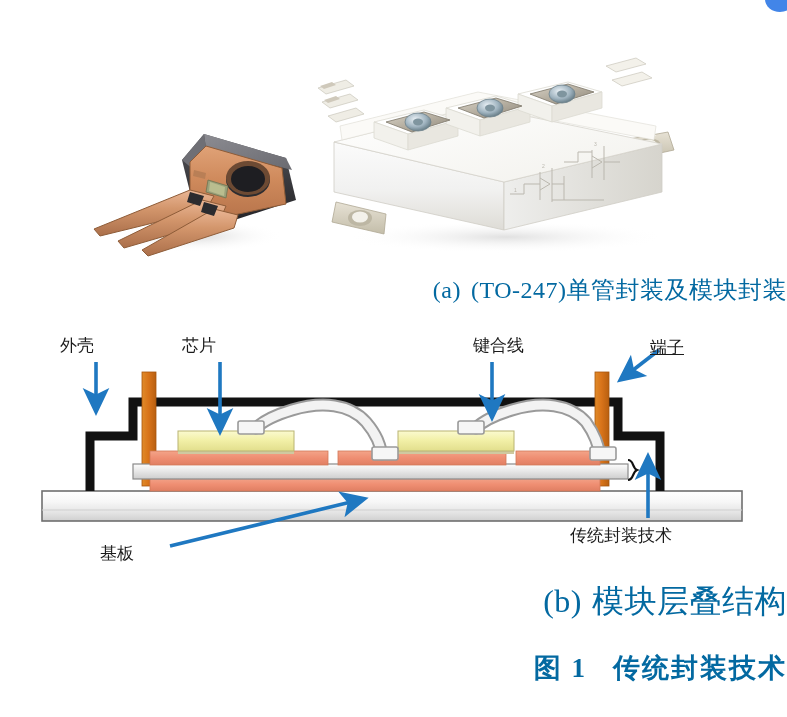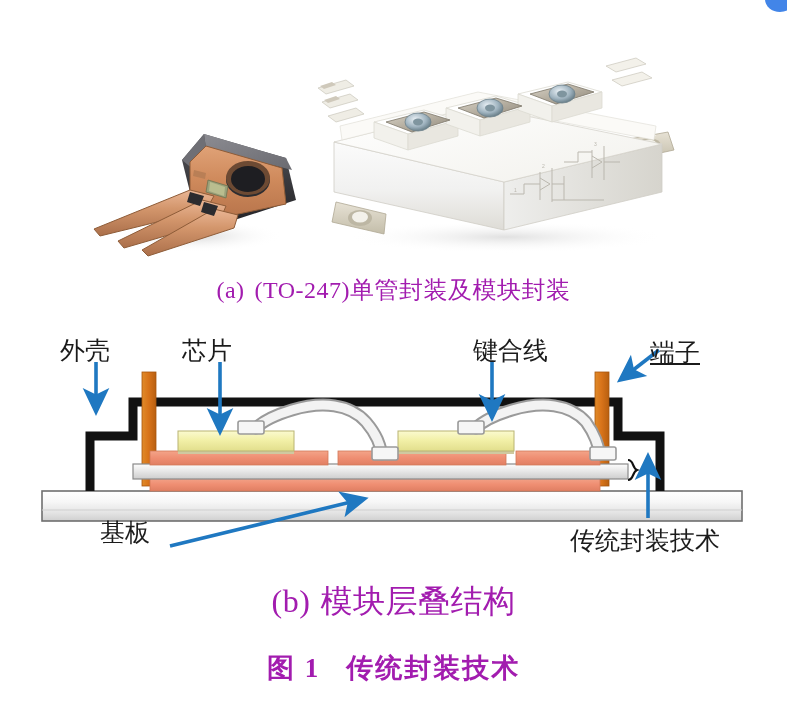--- a/index.html
+++ b/index.html
@@ -34,22 +34,22 @@
     position: absolute;
     left: 0; top: 8px;
     width: 787px; height: 252px;
   }
   .photo-to247 { position: absolute; left: 86px; top: 100px; width: 230px; height: 150px; }
   .photo-module { position: absolute; left: 306px; top: 14px; width: 390px; height: 236px; }
 
   .caption {
     position: absolute;
     width: 100%;
-    text-align: center;
-    color: #a21caf;
+    text-align: right;
+    color: #0369a1;
     font-family: "Liberation Serif", "DejaVu Serif", serif;
   }
   .caption-a { top: 266px; font-size: 24px; letter-spacing: .5px; }
   .caption-b { top: 580px; font-size: 32px; letter-spacing: .5px; }
   .caption-fig {
     top: 650px;
     font-size: 27px;
     font-weight: bold;
     letter-spacing: 2px;
   }
@@ -58,29 +58,29 @@
 
   
   .panel-b {
     position: absolute;
     left: 0; top: 318px;
     width: 787px; height: 262px;
   }
   .lbl {
     position: absolute;
     font-family: "Liberation Serif", "DejaVu Serif", serif;
-    font-size: 25px;
+    font-size: 17px;
     color: #1b1b1b;
     white-space: nowrap;
   }
   .lbl-waike   { left: 60px;  top: 16px; }
   .lbl-xinpian { left: 182px; top: 16px; text-align: right; }
   .lbl-jianhe  { left: 443px; top: 16px; margin-left: 30px; }
   .lbl-duanzi  { left: 650px; top: 18px; text-decoration: underline; }
-  .lbl-jiban   { left: 100px; top: 198px; text-align: center; }
+  .lbl-jiban   { left: 100px; top: 224px; text-align: center; }
   .lbl-taoci   { left: 570px; top: 206px; }
 </style>
 </head>
 <body>
 
 <div id="page">
 
   <div class="corner-badge"></div>
 
   <div class="panel-a">

